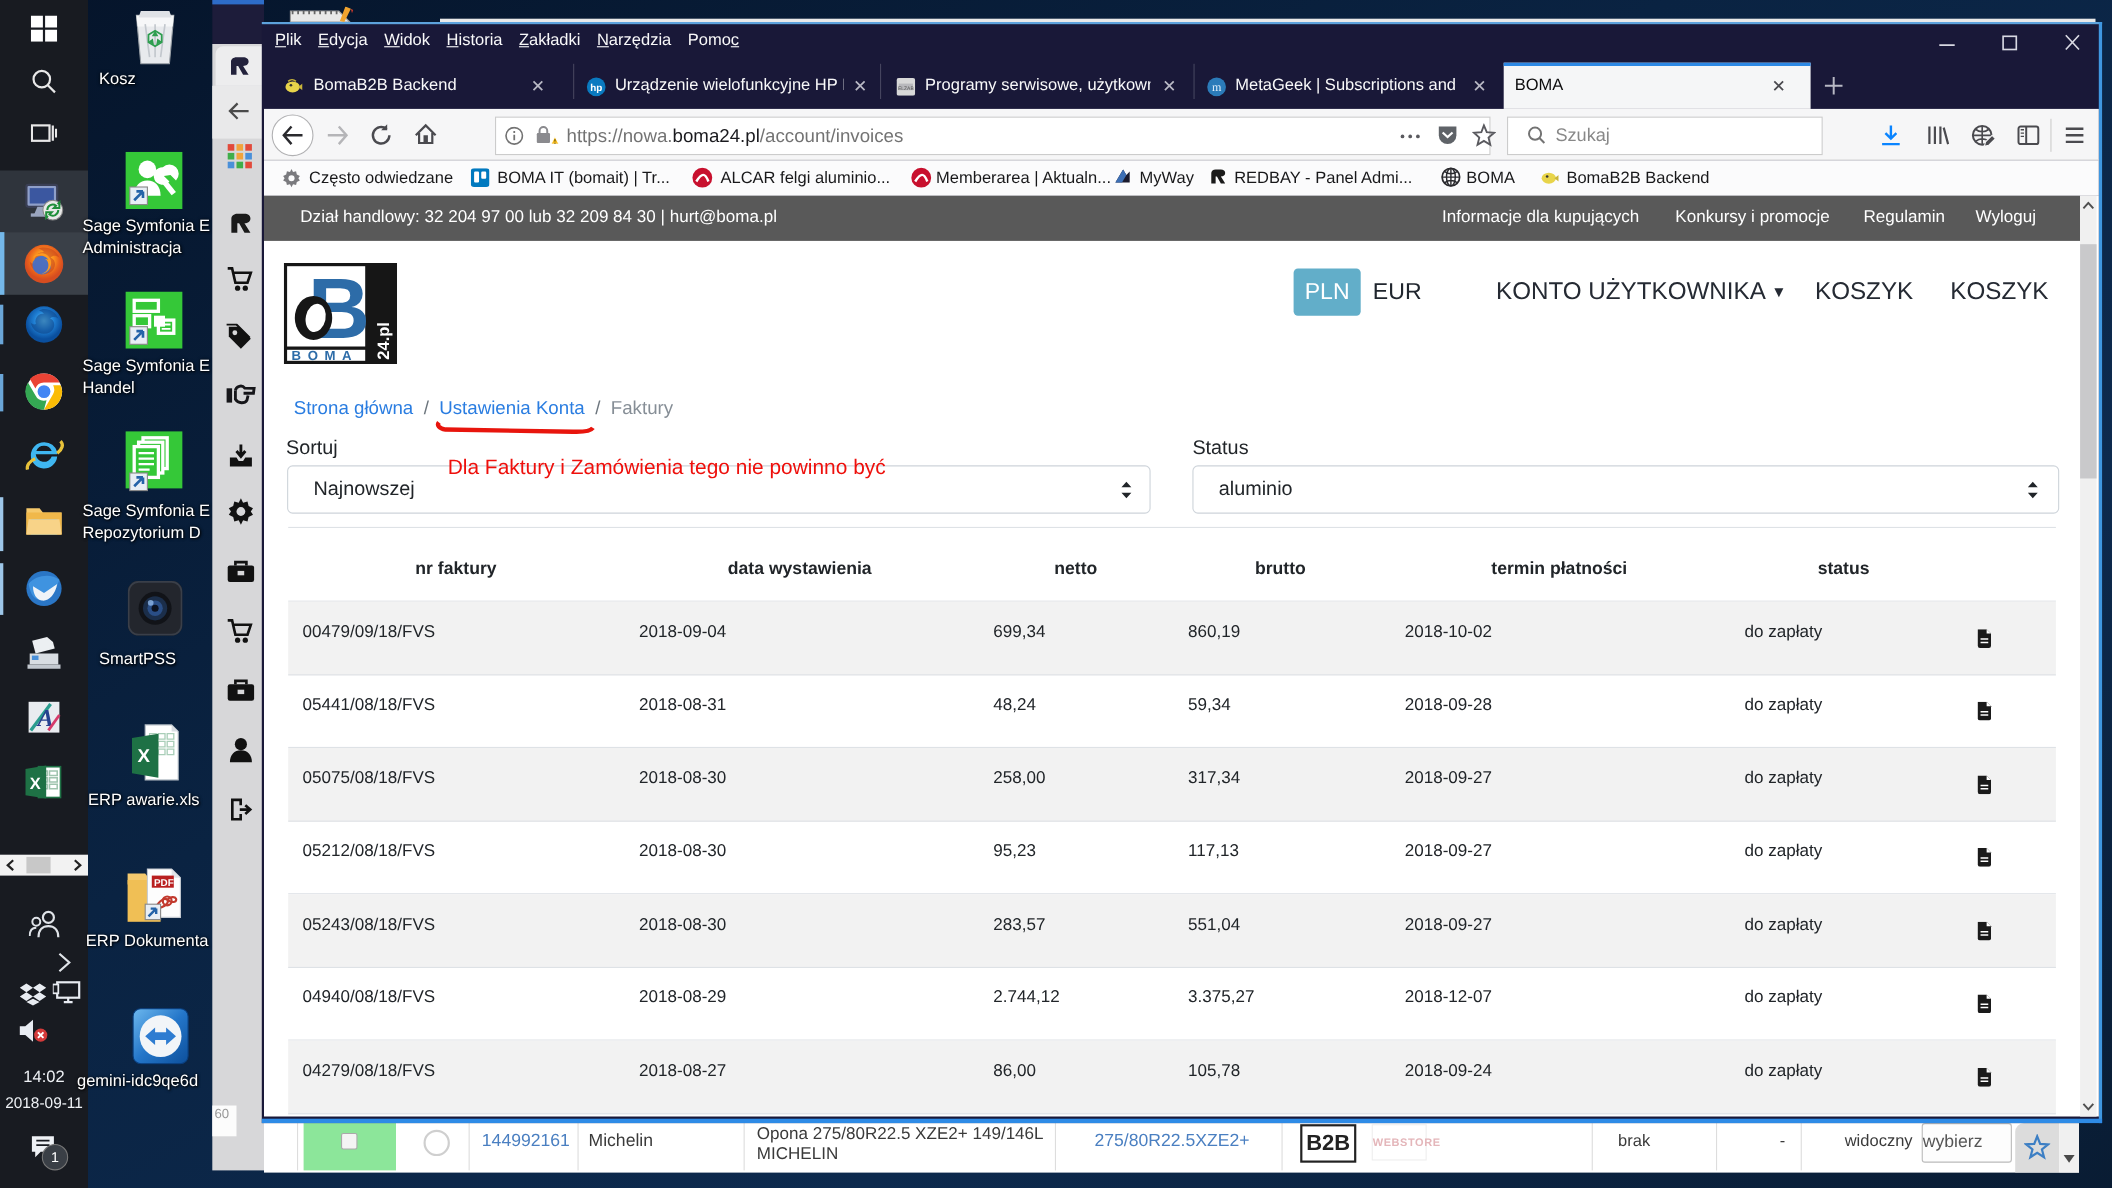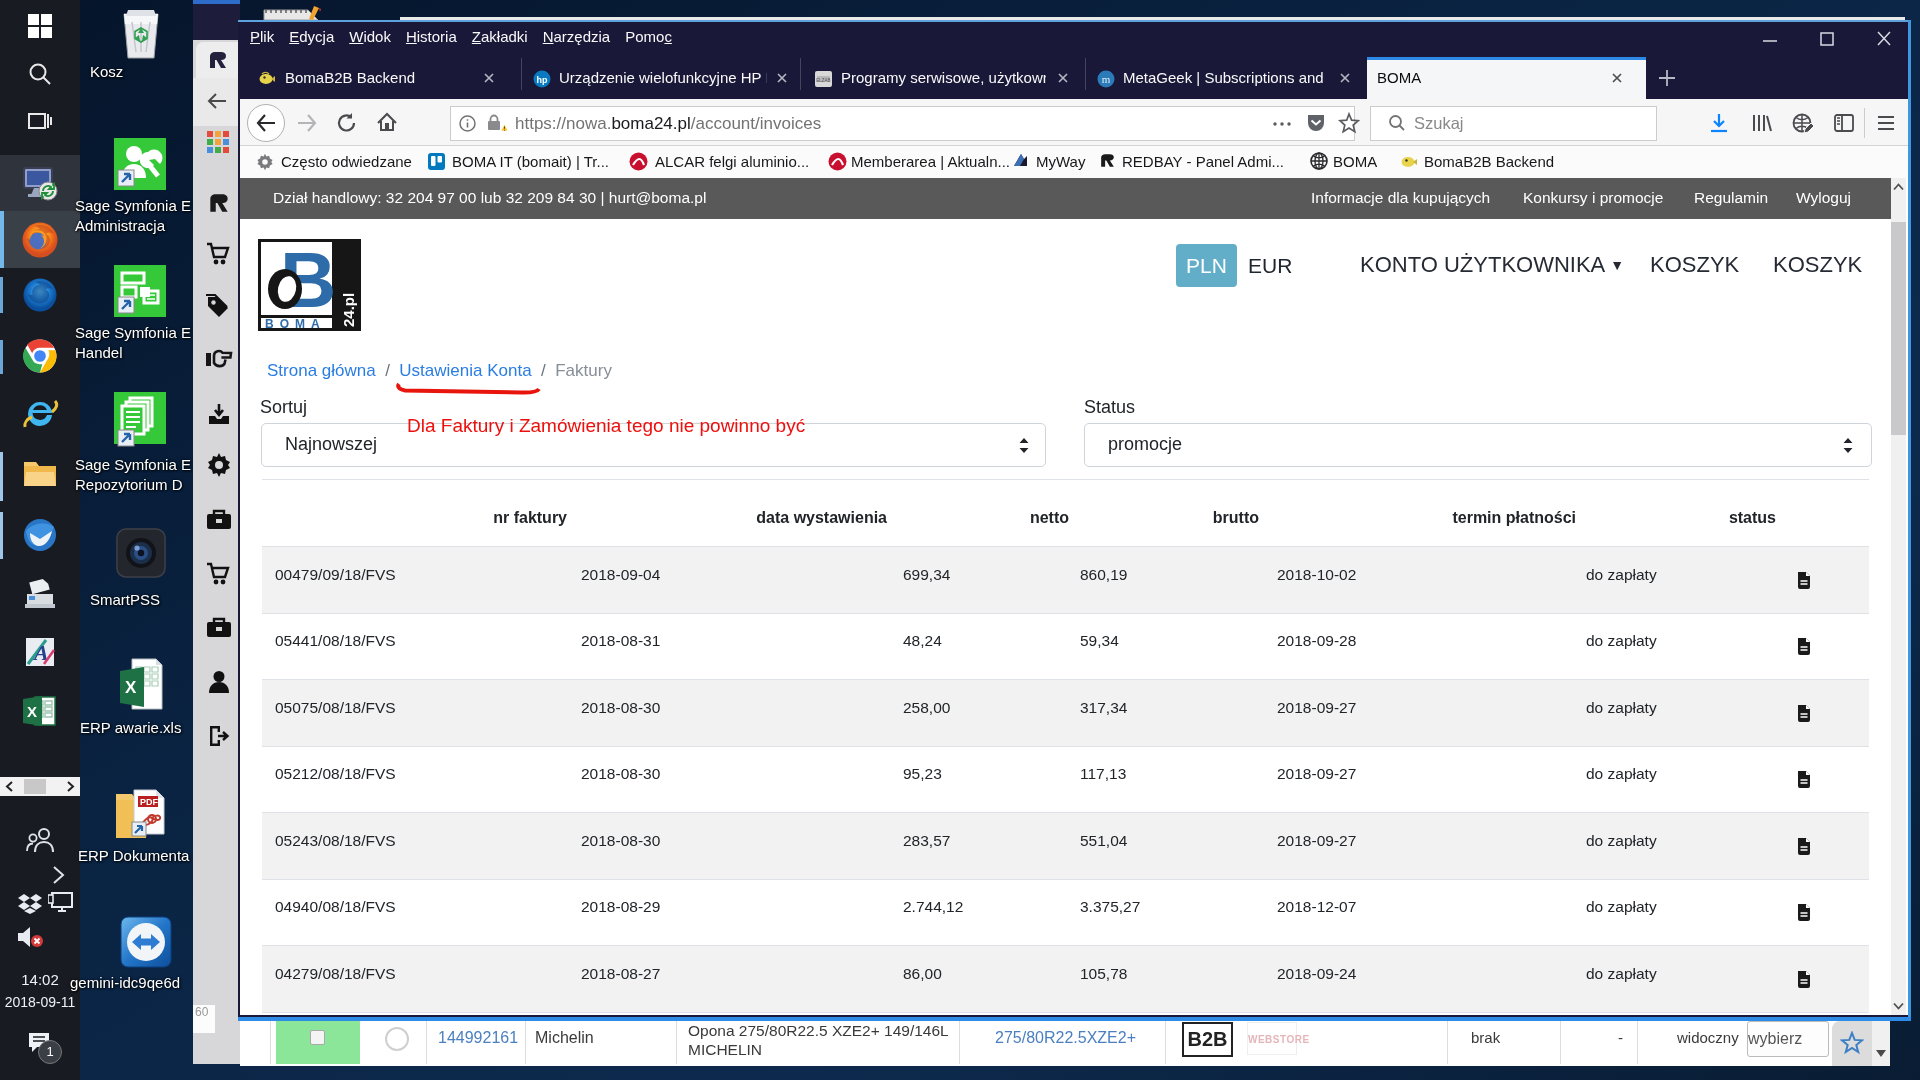--- a/index.html
+++ b/index.html
@@ -1,18 +1,18 @@
 <!DOCTYPE html>
 <html><head><meta charset="utf-8"><title>s</title><style>
 html,body{margin:0;padding:0}
 #s{position:relative;width:1920px;height:1080px;overflow:hidden;font-family:"Liberation Sans",sans-serif;background:linear-gradient(150deg,#05142a 0%,#0a2342 40%,#0d2a4e 70%,#091c33 100%)}
 .a{position:absolute}
 .lbl{position:absolute;color:#fff;font-size:15px;text-shadow:1px 1px 2px rgba(0,0,0,.9),0 0 3px rgba(0,0,0,.8);line-height:20px;white-space:nowrap}
 svg{display:block}
-.hc{position:absolute;top:29px;text-align:right}
+.hc{position:absolute;top:29px;text-align:center}
 .row{position:absolute;left:262px;width:1607px;height:67px;border-bottom:1px solid #dee2e6;box-sizing:border-box;font-size:15.5px;color:#212529}
 .row span{position:absolute;top:19px}
 .odd{background:#f2f2f2}
 .c1{left:13px}.c2{left:319px}.c3{left:641px}.c4{left:818px}.c5{left:1015px}.c6{left:1324px}
 .fic{position:absolute;left:1535px;top:25px;width:14px;height:17px}
 </style></head><body>
 <div id="s">
 
 <div class="a" id="taskbar" style="left:0;top:0;width:80px;height:1080px;background:#181b21"></div>
 <div class="a" style="left:0;top:155px;width:80px;height:56px;background:#2f343c"></div>
@@ -593,21 +593,21 @@
 
 <div class="a" style="left:260px;top:397px;font-size:18px;color:#212529">Sortuj</div>
 <div class="a" style="left:407px;top:415px;font-size:19px;font-weight:normal;color:#ee100c;z-index:9">Dla Faktury i Zamówienia tego nie powinno być</div>
 <div class="a" style="left:261px;top:423px;width:785px;height:44px;background:#fff;border:1px solid #ced4da;border-radius:5px;box-sizing:border-box"></div>
 <div class="a" style="left:285px;top:434px;font-size:18px;color:#212529">Najnowszej</div>
 <svg class="a" style="left:1018px;top:437px" width="12" height="17" viewBox="0 0 12 17">
       <path d="M6 1 L10.5 6 H1.5z M6 16 L1.5 11 h9z" fill="#212529"></path>
     </svg>
 <div class="a" style="left:1084px;top:397px;font-size:18px;color:#212529">Status</div>
 <div class="a" style="left:1084px;top:423px;width:788px;height:44px;background:#fff;border:1px solid #ced4da;border-radius:5px;box-sizing:border-box"></div>
-<div class="a" style="left:1108px;top:434px;font-size:18px;color:#212529">promocje</div>
+<div class="a" style="left:1108px;top:434px;font-size:18px;color:#212529">aluminio</div>
 <svg class="a" style="left:1842px;top:437px" width="12" height="17" viewBox="0 0 12 17">
       <path d="M6 1 L10.5 6 H1.5z M6 16 L1.5 11 h9z" fill="#212529"></path>
     </svg>
 
 <div class="a" style="left:262px;top:479px;width:1607px;height:68px;border-top:1px solid #dee2e6;border-bottom:1px solid #dee2e6;box-sizing:border-box;font-size:16px;font-weight:bold;color:#212529">
 <span class="hc" style="left:0;width:305px">nr faktury</span>
       <span class="hc" style="left:305px;width:320px">data wystawienia</span>
       <span class="hc" style="left:625px;width:182px">netto</span>
       <span class="hc" style="left:807px;width:190px">brutto</span>
       <span class="hc" style="left:997px;width:317px">termin płatności</span>

